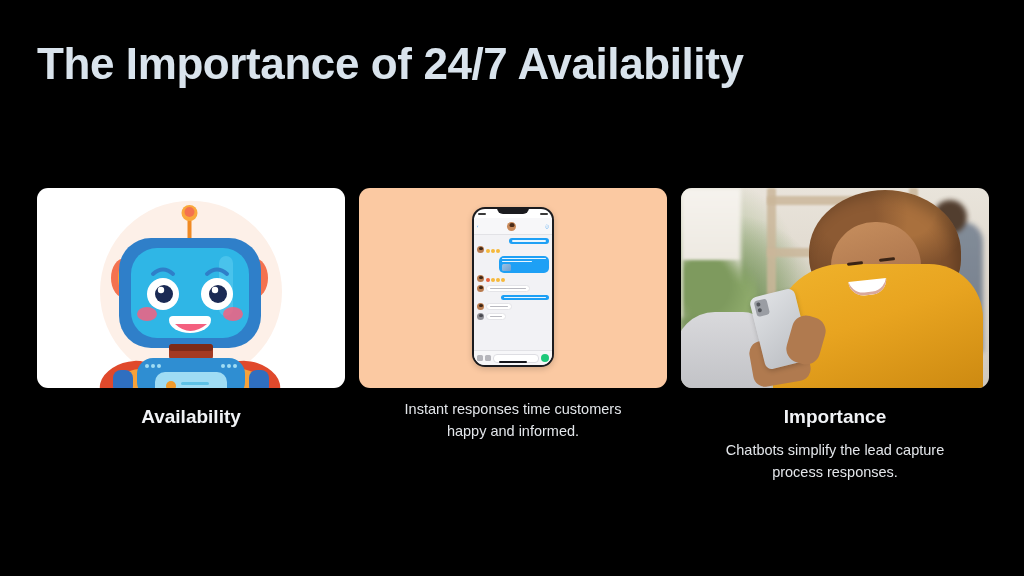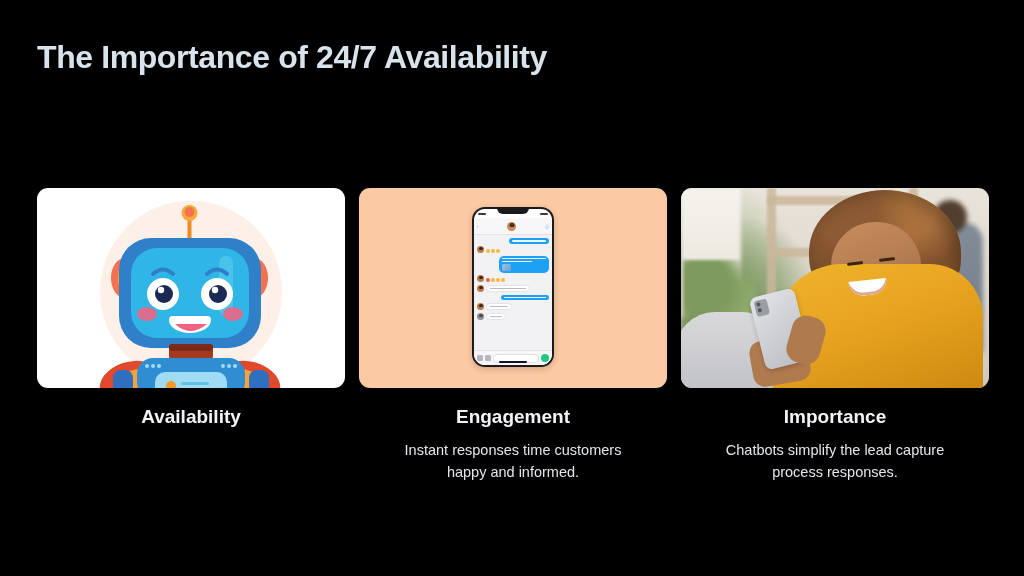--- a/index.html
+++ b/index.html
@@ -18,21 +18,21 @@
     position: absolute;
     inset: 0;
     background: #000000;
   }
 
   
   .slide-title {
     position: absolute;
     left: 37px;
     top: 38px;
-    font-size: 32px;
+    font-size: 44px;
     font-weight: 700;
     letter-spacing: -0.4px;
     color: #d9e3ec;
     white-space: nowrap;
     line-height: 1.2;
   }
 
   
   .cards {
     position: absolute;
@@ -493,21 +493,20 @@
               <div class="icon-sq"></div>
               <div class="icon-sq"></div>
               <div class="input-pill"></div>
               <div class="send-btn"></div>
             </div>
 
             <div class="home-bar"></div>
           </div>
         </div>
       </div>
-      <div class="card-heading">Engagement</div>
       <div class="card-desc">Instant responses time customers happy and informed.</div>
     </div>
 
     <div class="card">
       <div class="card-media media-photo">
         <div class="ph-window"></div>
         <div class="ph-shelf s3"></div>
         <div class="ph-shelf s4"></div>
         <div class="ph-shelf s1"></div>
         <div class="ph-shelf s2"></div>

